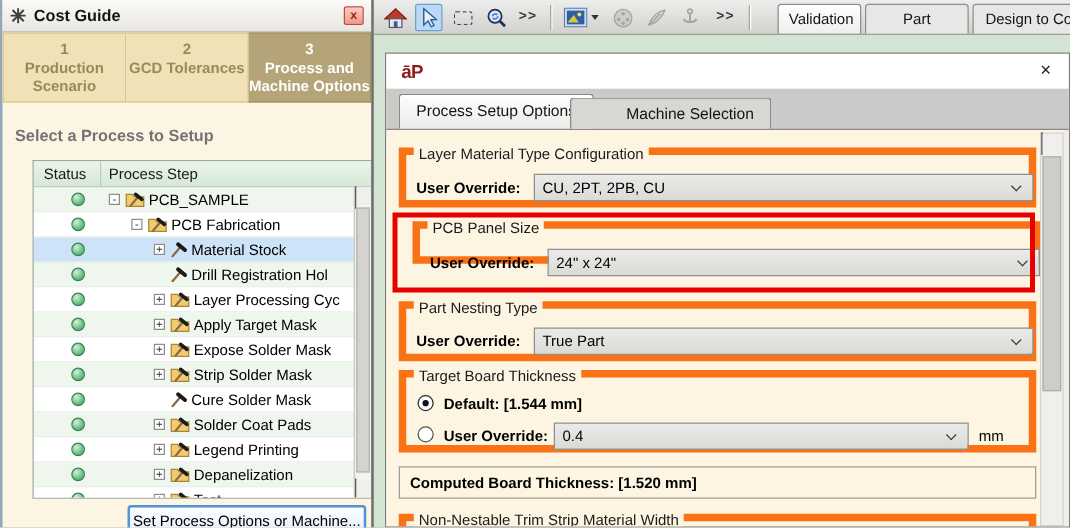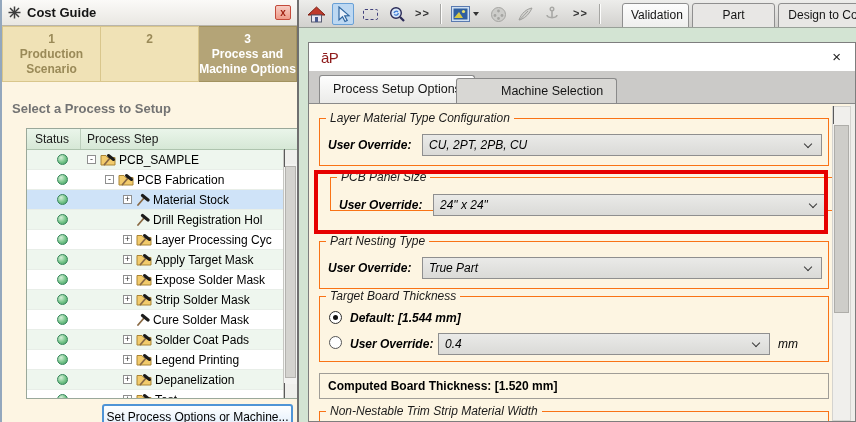--- a/index.html
+++ b/index.html
@@ -72,34 +72,34 @@
 
   .ws-tab { position:absolute; top:3px; height:25px; border:1px solid #8f8f8f; border-radius:3px 3px 0 0;
     background:#e8e7e5; font-size:12px; color:#141414; text-align:center; line-height:23px; padding:0 8px; }
   .ws-tab.first { background:linear-gradient(#fdfdfd,#efefee); }
 
   
   .dialog { position:absolute; left:308px; top:42px; width:548px; height:380px;
     background:#fdf5e2; border:1px solid #7e7e7e; z-index:4; overflow:hidden; }
   .dlg-titlebar { position:absolute; left:0; top:0; width:100%; height:28px; background:#ffffff;
     display:flex; align-items:center; }
-  .dlg-logo { font-size:15px; font-weight:normal; color:#8f1d1d; margin-left:12px; letter-spacing:-0.5px; }
+  .dlg-logo { font-size:15px; font-weight:bold; color:#8f1d1d; margin-left:12px; letter-spacing:-0.5px; }
   .dlg-title { font-size:13px; color:#141414; margin-left:9px; }
   .dlg-close { position:absolute; right:14px; top:5px; font-size:15px; color:#222; cursor:default; }
 
   .dlg-tabbar { position:absolute; left:0; top:28px; width:100%; height:33px; background:#cbcac8; border-bottom:1px solid #8a8a8a; }
   .dlg-tab { position:absolute; bottom:0; border:1px solid #8a8a8a; border-bottom:none; border-radius:3px 3px 0 0;
     font-size:12.5px; color:#141414; padding:0 13px; }
   .dlg-tab.active { left:10px; height:28px; line-height:27px; background:linear-gradient(#fefefe,#ebebe9); }
   .dlg-tab.inactive { left:147px; height:25px; line-height:24px; background:#d8d7d4;padding-left:44px; }
 
   .dlg-content { position:absolute; left:0; top:61px; width:100%; height:319px; background:#fdf5e2; }
   .dlg-right-edge { position:absolute; right:0; top:0; width:5px; height:100%; background:#efeeea; }
 
-  .fs { position:absolute; border:1px solid #f97316;font-style:italic; }
+  .fs { position:absolute; border:6px solid #f97316; }
   .legend { position:absolute; top:-8px; left:6px; background:#fdf5e2; padding:0 4px; font-size:12px; color:#1b1b1b; white-space:nowrap; }
   .blbl { position:absolute; font-size:12px; font-weight:bold; color:#000; line-height:22px; }
   .combo { position:absolute; height:22px; background:linear-gradient(#eaeae8,#dadad7);
     border:1px solid #8f8f8f; font-size:12px; color:#000; line-height:20px; padding-left:6px; }
   .cv { position:absolute; right:10px; top:6px; width:6px; height:6px;
     border-right:1.4px solid #3a3a3a; border-bottom:1.4px solid #3a3a3a; transform:rotate(45deg); }
   .unit { position:absolute; font-size:12px; color:#000; line-height:22px; }
 
   .redbox { position:absolute; left:5px; top:66px; width:514px; height:64px; border:4px solid #e60000; z-index:2; pointer-events:none; }
 
@@ -198,20 +198,21 @@
       <span class="cg-close">x</span>
     </div>
 
     <div class="cg-tabs">
       <div class="cg-tab">
         <div>1</div>
         <div>Production Scenario</div>
       </div>
       <div class="cg-tab">
         <div>2</div>
+        <div>GCD Tolerances</div>
       </div>
       <div class="cg-tab active">
         <div>3</div>
         <div>Process and Machine Options</div>
       </div>
     </div>
 
     <div class="cg-heading">Select a Process to Setup</div>
 
     <div class="tree">

